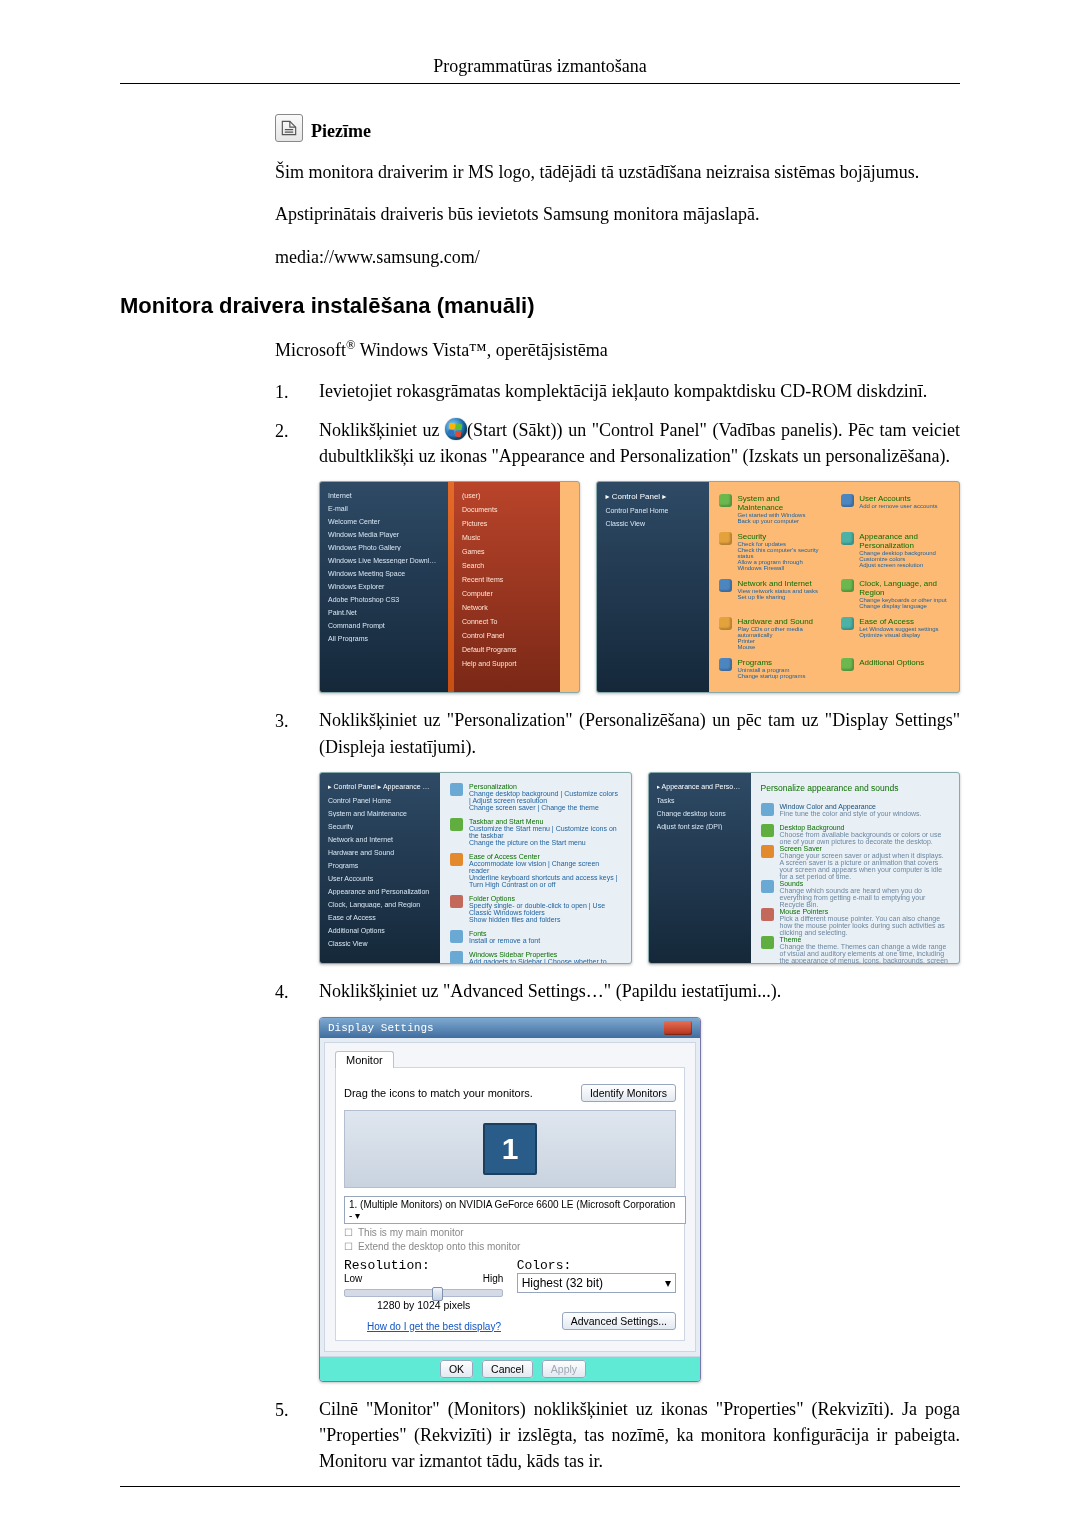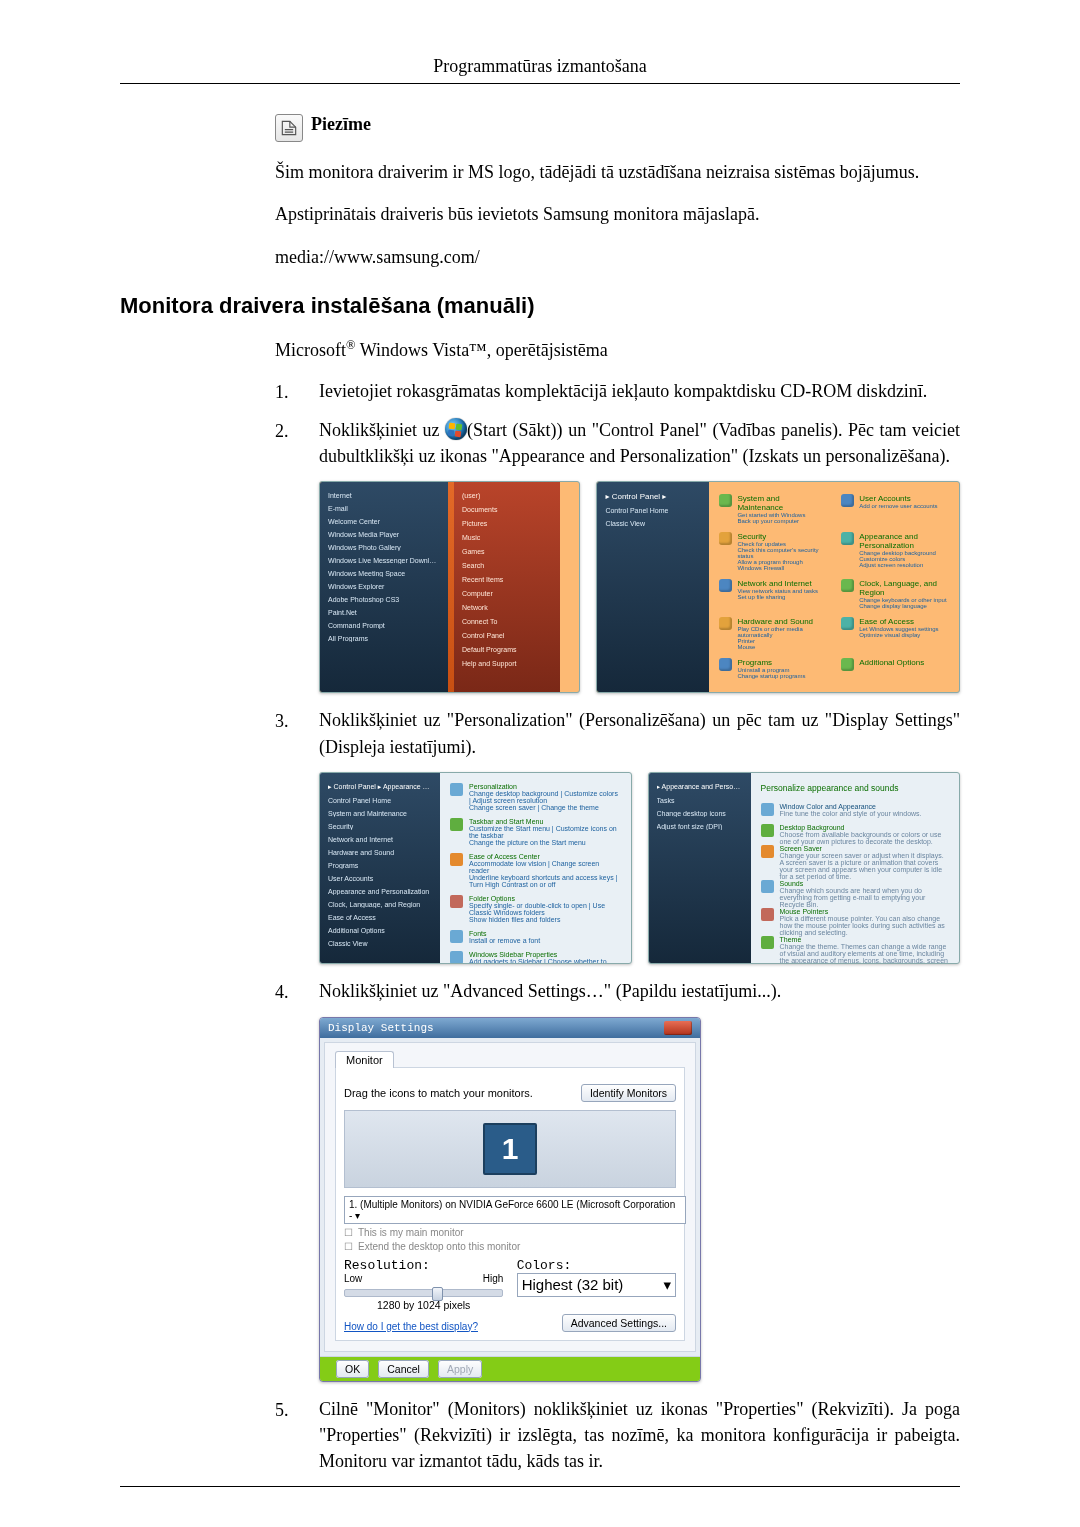--- a/index.html
+++ b/index.html
@@ -20,21 +20,21 @@
   .hr {
     border: 0;
     border-top: 1px solid #000;
     margin: 6px 0 30px 0;
   }
   .indented {
     margin-left: 155px;
   }
   .note-row {
     display: flex;
-    align-items: flex-start;
+    align-items: flex-end;
     gap: 8px;
     margin-bottom: 12px;
   }
   .note-icon-box {
     width: 26px;
     height: 26px;
     border: 1px solid #888;
     border-radius: 3px;
     background: linear-gradient(#fafafa,#e6e6e6);
     display: inline-flex;
@@ -192,23 +192,23 @@
   .ds-preview { background:linear-gradient(#dfe6ef,#c9d3df); border:1px solid #b3bfd0; height:76px; display:flex; align-items:center; justify-content:center; }
   .ds-mon { width:50px;height:48px;background:#2a5c89;color:#fff;font-size:30px;font-weight:bold;display:flex;align-items:center;justify-content:center;border:2px solid #1c3f5e;border-radius:2px;}
   .ds-sel { width:100%; border:1px solid #97a6bc; padding:2px 4px; font-size:10px; background:#fff; }
   .ds-check { display:flex; gap:5px; align-items:center; font-size:10px; color:#888; margin:3px 0; }
   .ds-cols { display:flex; justify-content:space-between; margin-top:6px; }
   .ds-col { width:48%; }
   .ds-label { font-size:13px;font-family:Liberation Mono, monospace; }
   .ds-slider { height:6px; background:#d4dbe6; border:1px solid #aeb9cb; border-radius:2px; position:relative; margin:5px 0 2px; }
   .ds-thumb { position:absolute; top:-3px; left:55%; width:9px; height:12px; background:linear-gradient(#f2f5fa,#c7d2e1); border:1px solid #7f92ad; border-radius:2px; }
   .ds-scale { display:flex; justify-content:space-between; font-size:10px; }
-  .ds-dd { border:1px solid #97a6bc; background:#fff; padding:2px 4px; display:flex; justify-content:space-between; align-items:center; font-size:15px;}
+  .ds-dd { border:1px solid #97a6bc; background:#fff; padding:2px 4px; display:flex; justify-content:space-between; align-items:center; font-size:12px;}
   .ds-link { color:#1255c3; font-size:10px; text-decoration:underline; margin-top:10px; display:inline-block;}
-  .ds-footer { text-align:left; padding:6px 10px; background:#84cc16; border-top:1px solid #cdd6e2;}
+  .ds-footer { text-align:center; padding:6px 10px; background:#5eead4; border-top:1px solid #cdd6e2;}
   .ds-footer .ds-btn { margin-left:6px; }
   .ds-footer .ds-btn.disabled { color:#a0a8b5; }
   .page-footer {
     text-align:center;
     font-size:18px;
     margin-top:40px;
   }
   .page-hr-bottom {
     border:0; border-top:1px solid #000; margin:4px 0 6px;
   }
@@ -481,21 +481,21 @@
               <div style="text-align:center;font-size:10.5px;">1280 by 1024 pixels</div>
             </div>
             <div class="ds-col">
               <div class="ds-label">Colors:</div>
               <div class="ds-dd">
                   <span>Highest (32 bit)</span>
                   <span>▾</span>
                 </div>
             </div>
           </div>
-          <div style="display:flex; justify-content:space-between; align-items:flex-end;">
+          <div style="display:flex; justify-content:space-between; align-items:center;margin-left:23px;">
             <span class="ds-link">How do I get the best display?</span>
             <span class="ds-btn">Advanced Settings...</span>
           </div>
         </div>
       </div>
       <div class="ds-footer">
         <span class="ds-btn">OK</span>
         <span class="ds-btn">Cancel</span>
         <span class="ds-btn disabled">Apply</span>
       </div>

